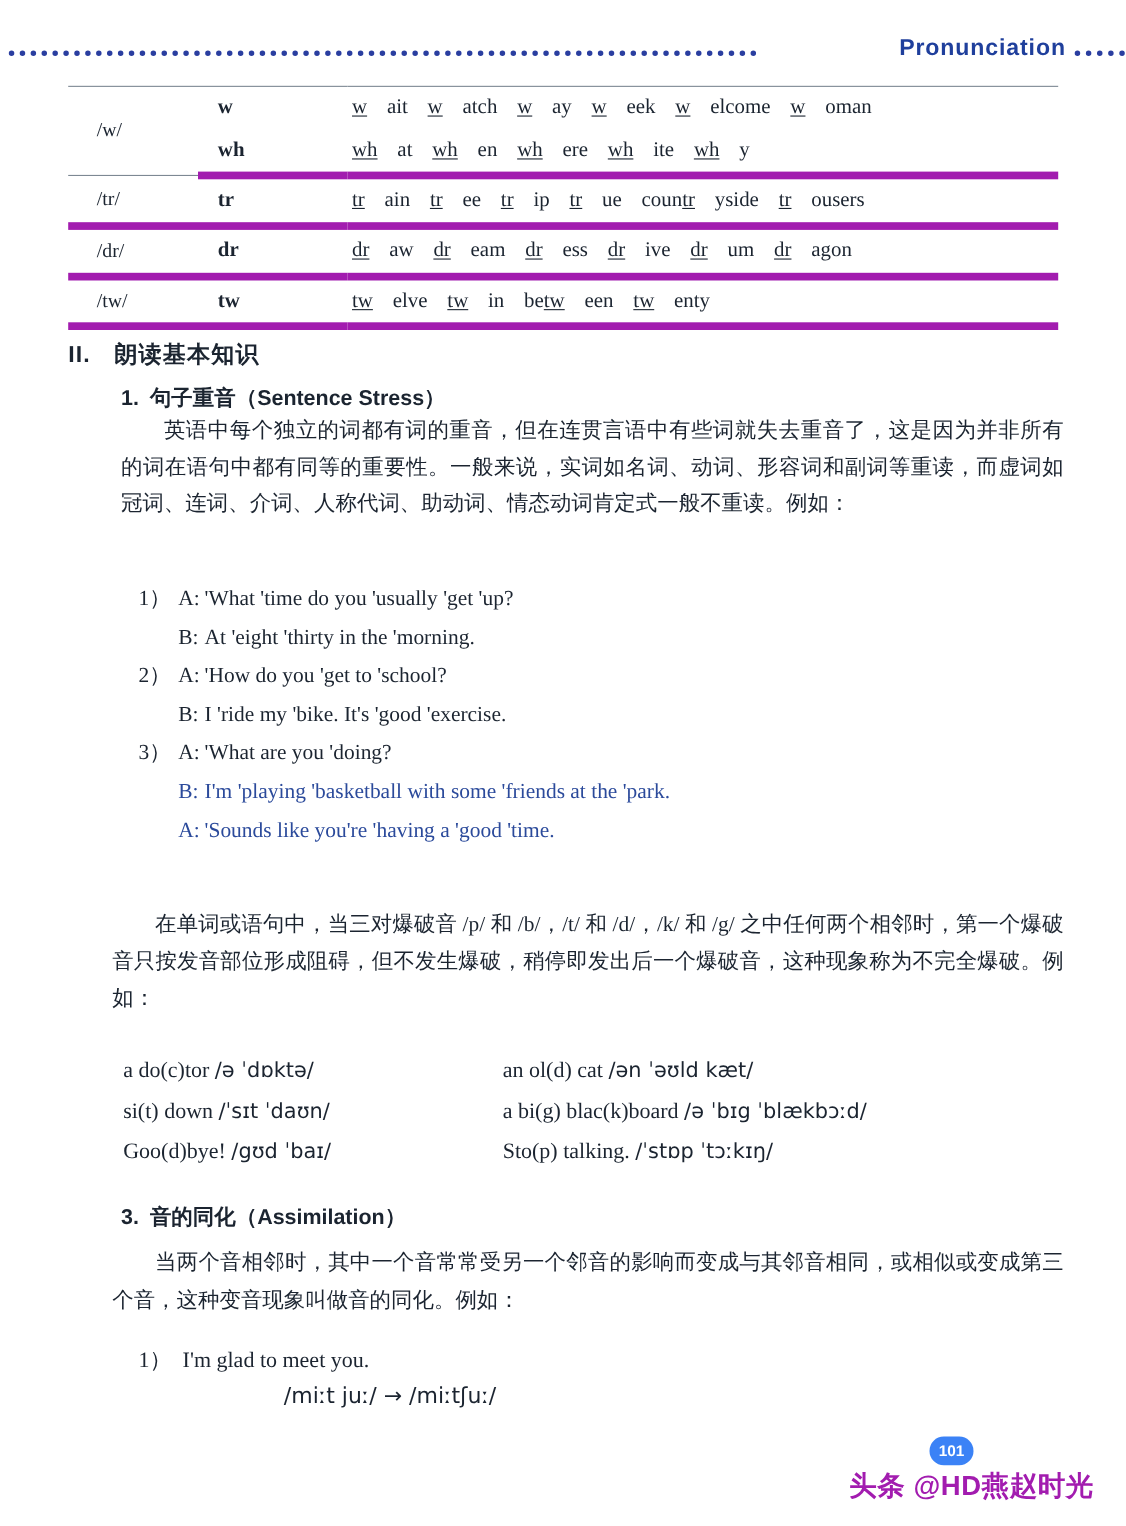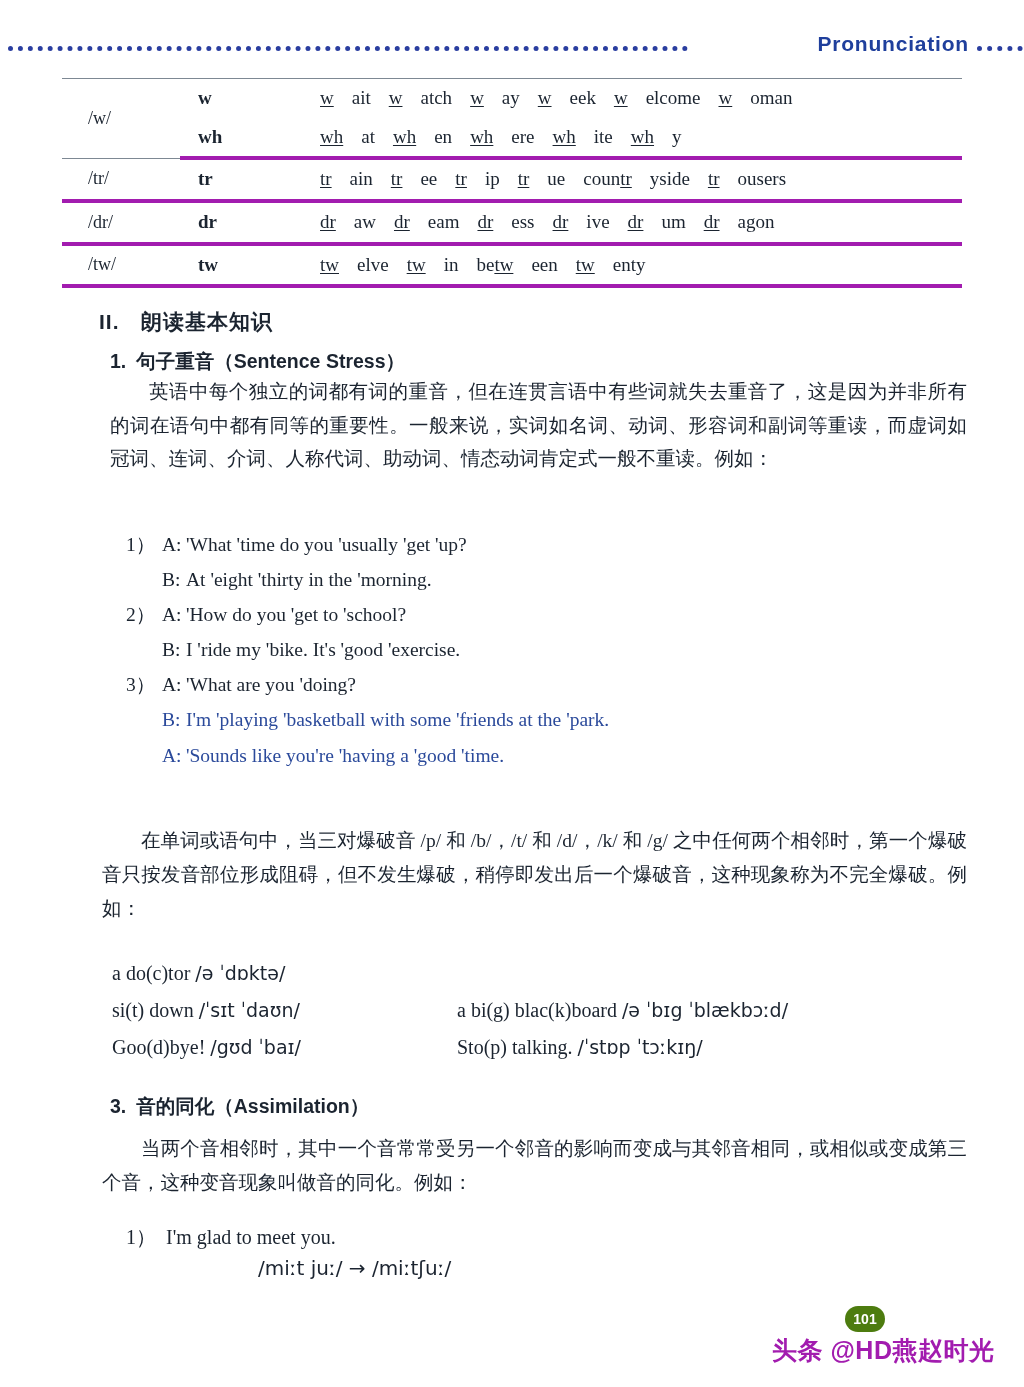--- a/index.html
+++ b/index.html
@@ -48,21 +48,21 @@
   .pron-table {
     position: absolute;
     top: 78px;
     left: 62px;
     width: 900px;
     border-collapse: collapse;
     font-size: 19px;
   }
   .pron-table td {
     border-top: 1px solid #7d8893;
-    border-bottom: 4px solid #a21caf;
+    border-bottom: 7px solid #a21caf;
     padding: 6px 0 7px 0;
     vertical-align: middle;
     line-height: 1.35;
   }
   .pron-table tr.inner td { border-top: none; }
   .pron-table tr.inner-top td { border-bottom: none; }
   .col-ipa   { width: 92px;  padding-left: 26px !important; font-size: 18px; }
   .col-spell { width: 118px; text-align: left; padding-left: 18px !important; font-weight: bold; font-size: 19px; }
   .col-words { padding-left: 4px !important; }
   .col-words span { margin-right: 18px; white-space: nowrap; }
@@ -73,21 +73,21 @@
     position: absolute;
     left: 62px;
     width: 905px;
   }
   .sec-head {
     font-family: "Liberation Sans", sans-serif;
     font-weight: bold;
     font-size: 21px;
     letter-spacing: 1px;
   }
-  .sec-head .num { display: inline-block; width: 42px; margin-left: 37px; }
+  .sec-head .num { display: inline-block; width: 42px; }
   .sub-head {
     font-family: "Liberation Sans", sans-serif;
     font-weight: bold;
     font-size: 19.5px;
     margin-left: 48px;
   }
   .sub-head .n { margin-right: 10px; }
   .para {
     font-size: 19.5px;
     line-height: 1.72;
@@ -128,21 +128,21 @@
   .assim-phon { margin-left: 196px; font-size: 20px; }
 
   
   .page-num {
     position: absolute;
     left: 845px;
     top: 1306px;
     width: 40px;
     height: 26px;
     border-radius: 13px;
-    background: #4d7c0f;
+    background: #3b82f6;
     color: #ffffff;
     font-family: "Liberation Sans", sans-serif;
     font-size: 14px;
     font-weight: bold;
     display: flex;
     align-items: center;
     justify-content: center;
   }
   .watermark {
     position: absolute;
@@ -244,20 +244,24 @@
 <div class="section" style="top:812px;">
   <div class="para2" style="margin-top:12px;">在单词或语句中，当三对爆破音 /p/ 和 /b/，/t/ 和 /d/，/k/ 和 /g/ 之中任何两个相邻时，第一个爆破音只按发音部位形成阻碍，但不发生爆破，稍停即发出后一个爆破音，这种现象称为不完全爆破。例如：</div>
 </div>
 
 <div class="plos" style="top:955px;">
   <div class="plos-row">
     <div class="plos-col">
       <span>a do(c)tor</span>
       <span class="ipa">/ə ˈdɒktə/</span>
     </div>
+    <div class="plos-col">
+      <span>an ol(d) cat</span>
+      <span class="ipa">/ən ˈəʊld kæt/</span>
+    </div>
   </div>
   <div class="plos-row">
     <div class="plos-col">
       <span>si(t) down</span>
       <span class="ipa">/ˈsɪt ˈdaʊn/</span>
     </div>
     <div class="plos-col">
       <span>a bi(g) blac(k)board</span>
       <span class="ipa">/ə ˈbɪg ˈblækbɔːd/</span>
     </div>

